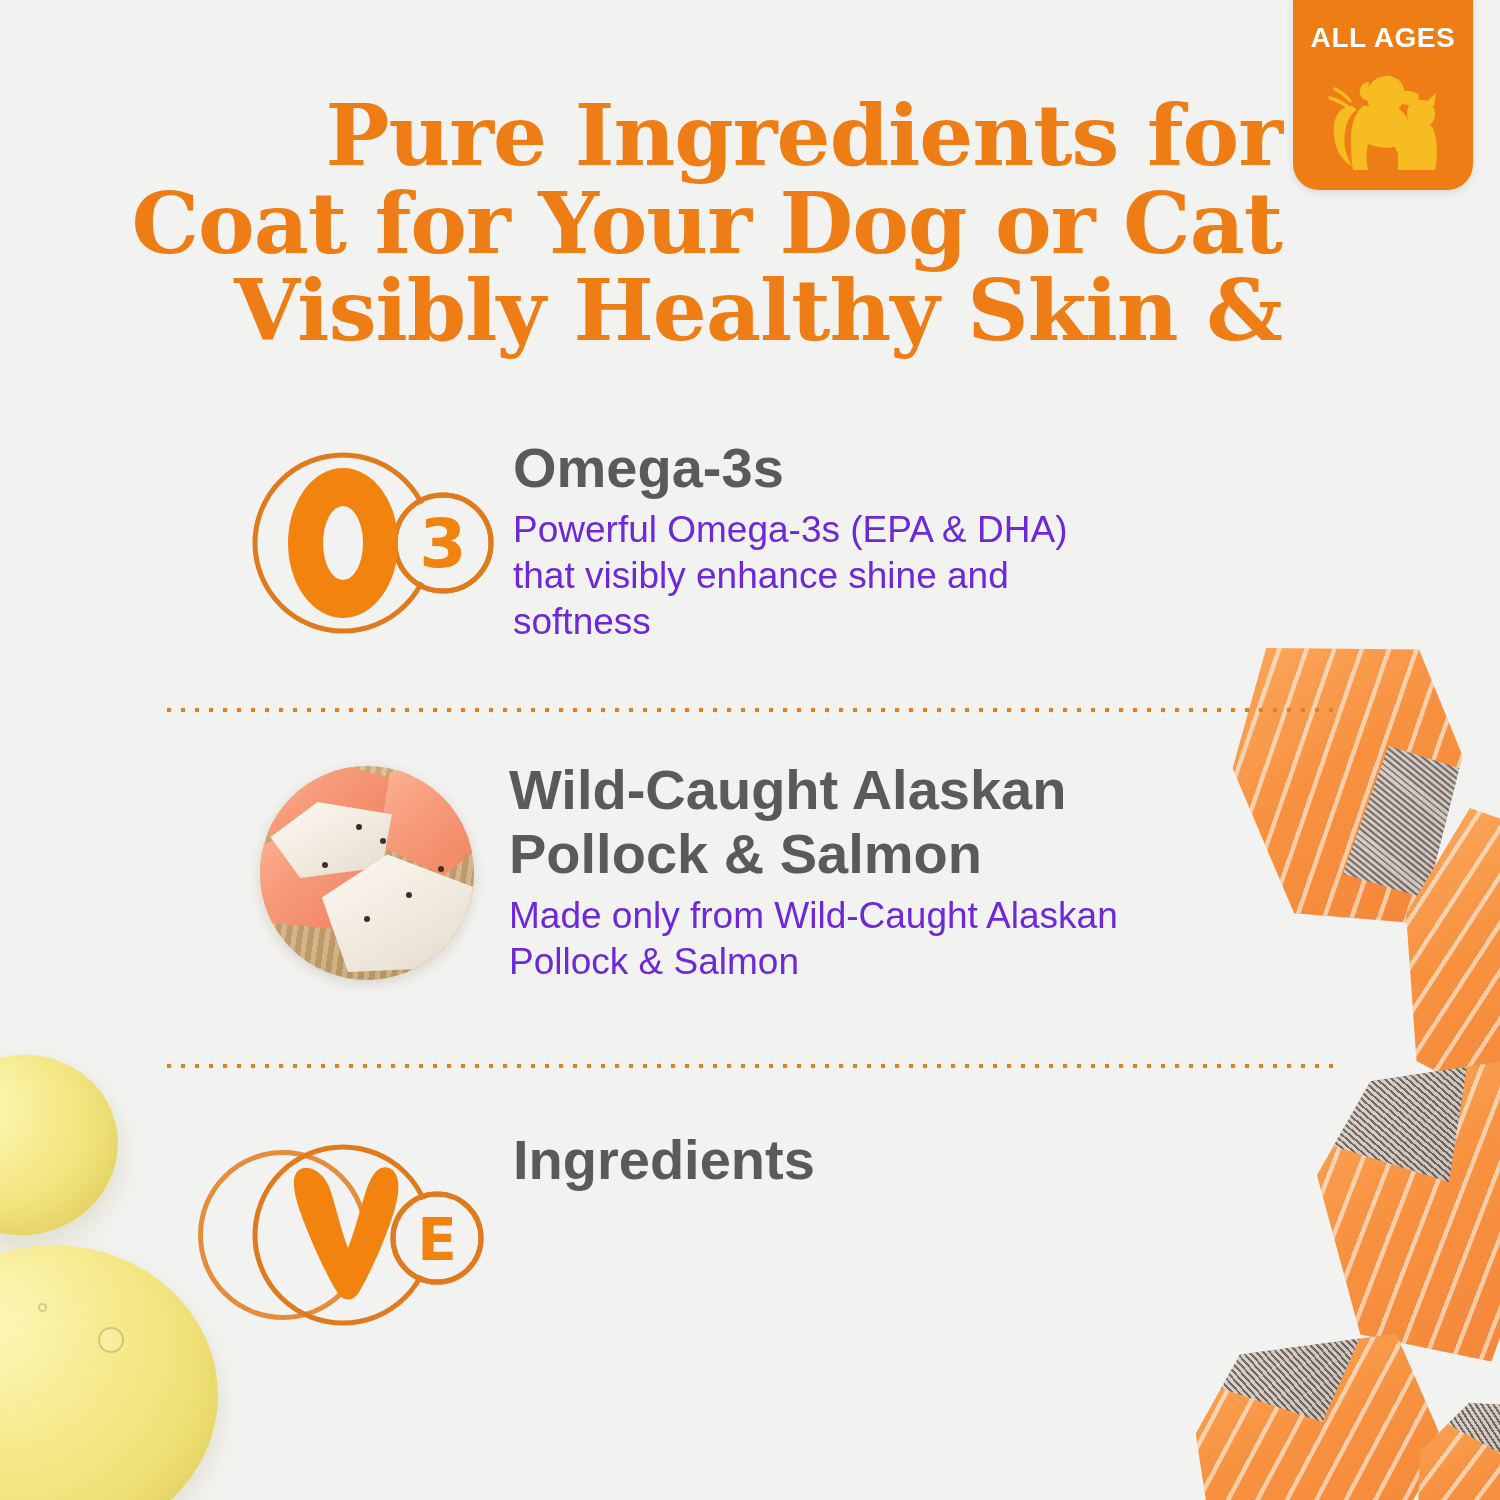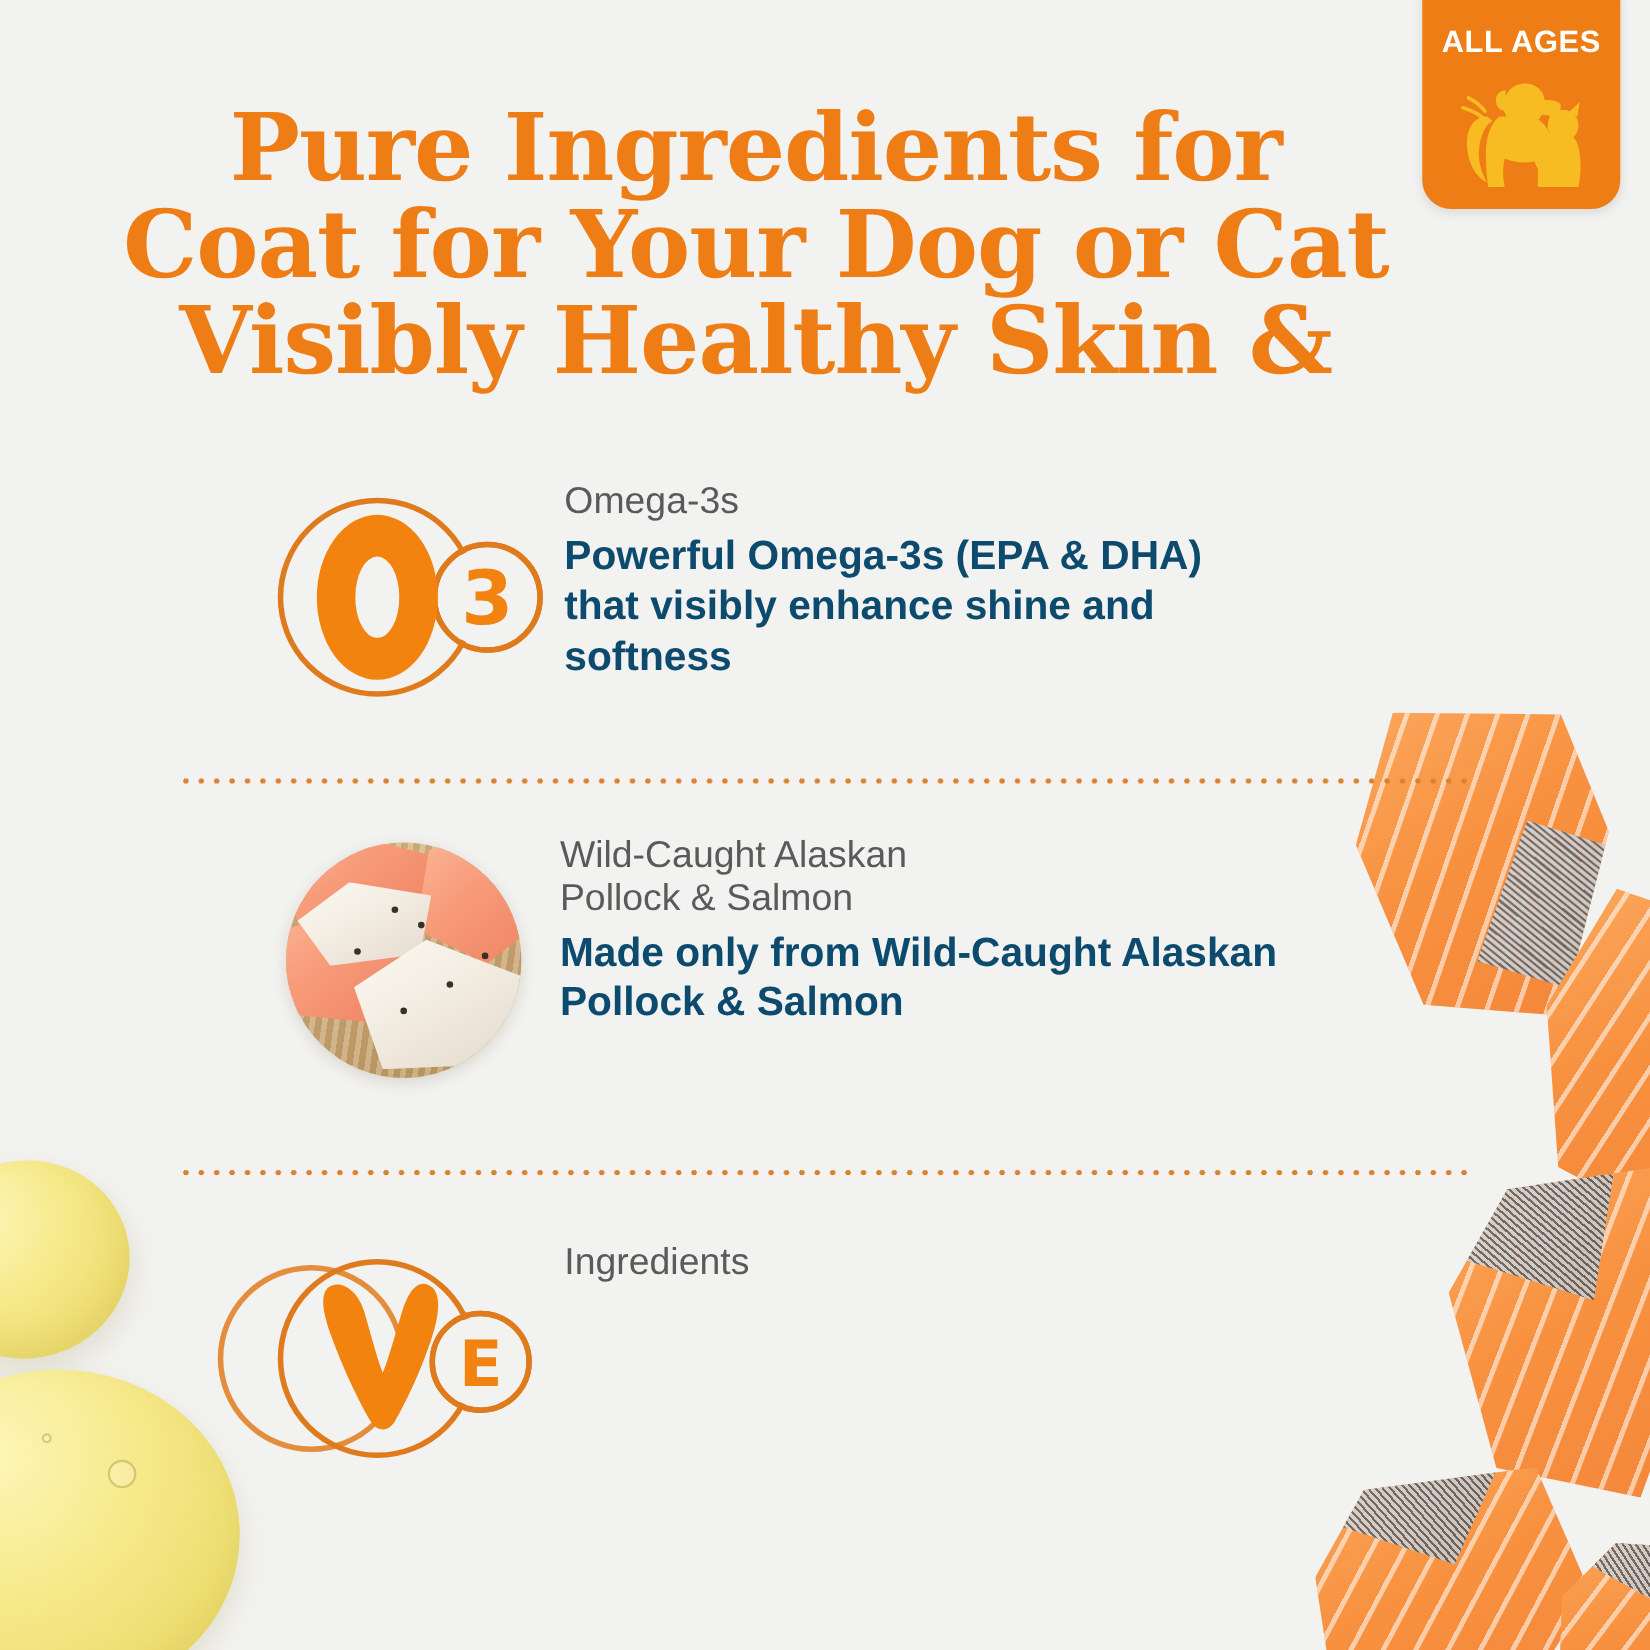--- a/index.html
+++ b/index.html
@@ -111,21 +111,21 @@
     color:#ffffff; font-size:28px; font-weight:bold;
     letter-spacing:.6px; line-height:1;
   }
   #all-ages-badge .pets { margin-top:10px; }
 
   
   .page { position:relative; z-index:3; width:1500px; height:1500px; }
 
   #headline {
     position:absolute; left:92px; top:92px; width:1190px;
-    text-align:center;
+    text-align:right;
     color:#ef7d16;
     font-family:"DejaVu Serif", serif;
     font-weight:bold;
     font-size:85px;
     line-height:1.03;
     letter-spacing:-1px;
   }
   #headline .hl-line { display:block; white-space:nowrap; }
 
   .divider {
@@ -144,26 +144,26 @@
   #feature-tocopherols { left:237px; top:1128px; width:1150px; }
 
   .feature-icon {
     width:268px; flex:0 0 268px;
     display:flex; justify-content:center; align-items:flex-start;
     padding-top:8px;
   }
 
   .feature-text { padding-left:8px; }
   .feature-title {
-    color:#5a5a5a; font-size:34px; font-weight:normal;
+    color:#5a5a5a; font-size:56px; font-weight:bold;
     line-height:1.14; margin-bottom:7px;
     white-space:pre-line;
   }
   .feature-desc {
-    color:#0c4a6e; font-size:37px; font-weight:bold;
+    color:#6d28d9; font-size:37px; font-weight:normal;
     line-height:1.24; white-space:pre-line;
   }
 
   
   #fish-photo {
     width:214px; height:214px; border-radius:50%;
     overflow:hidden; position:relative;
     background:linear-gradient(160deg,#d9b987 0%,#c8a470 60%,#bb9763 100%);
     box-shadow:0 4px 14px rgba(120,100,70,.20);
   }

